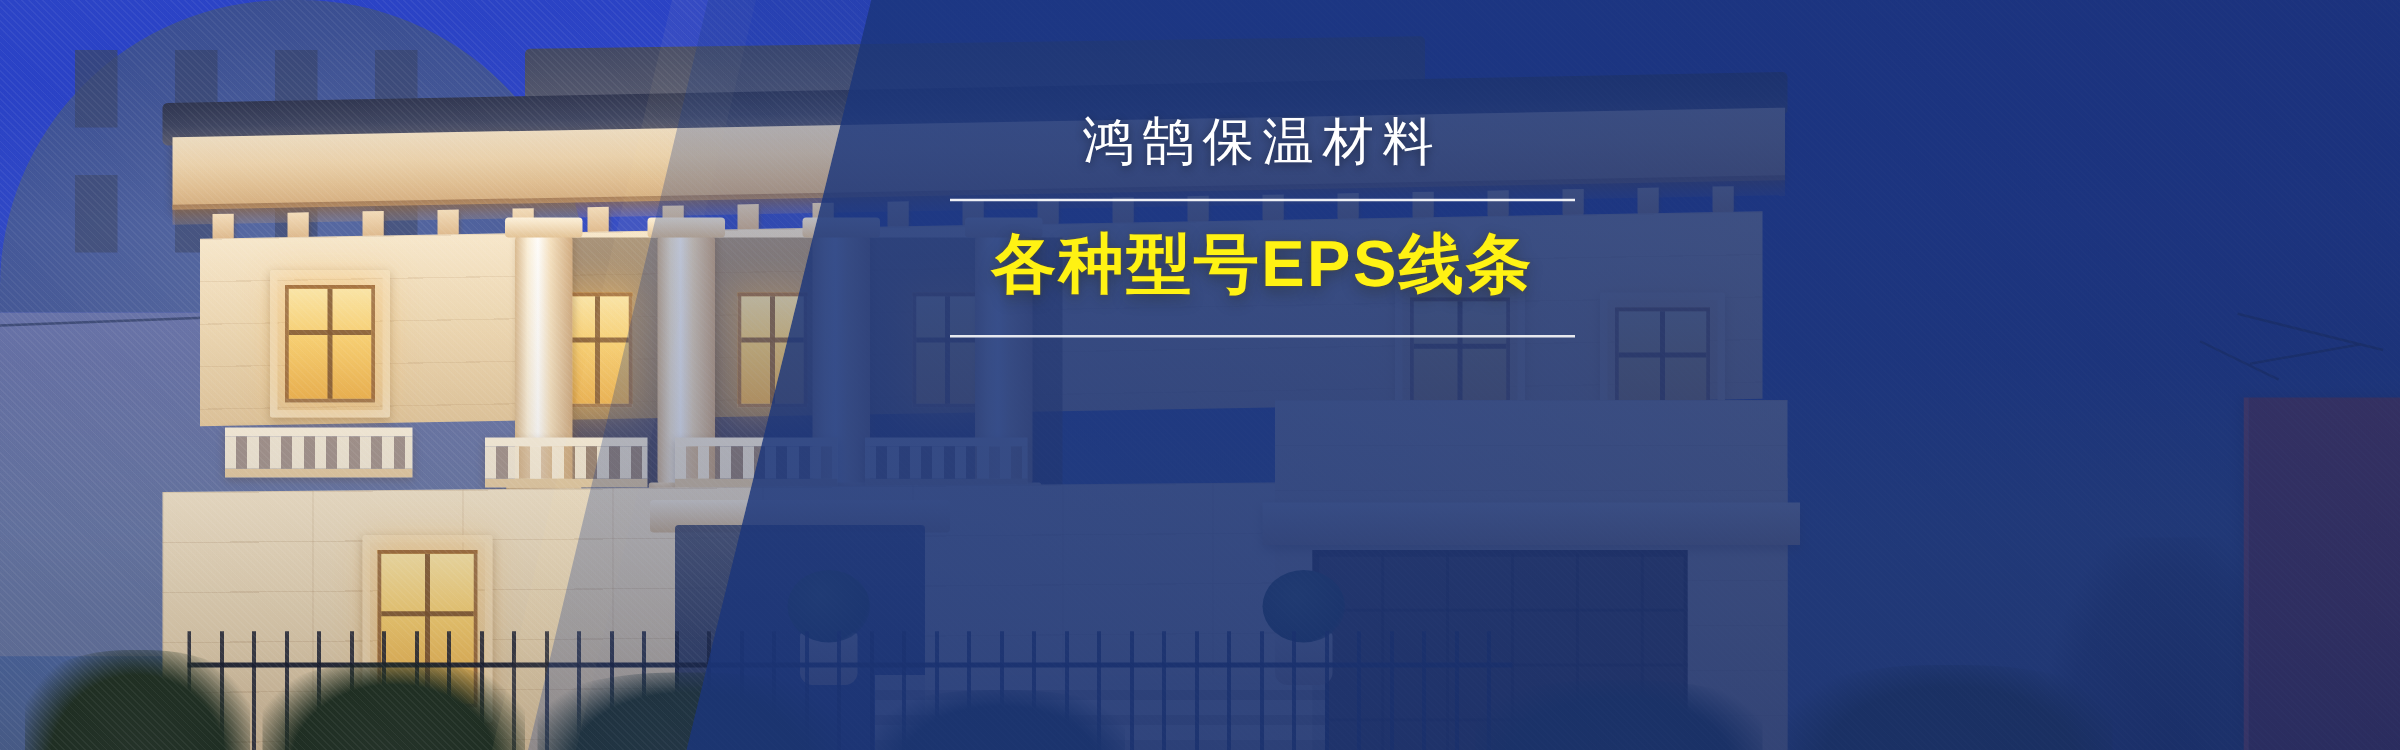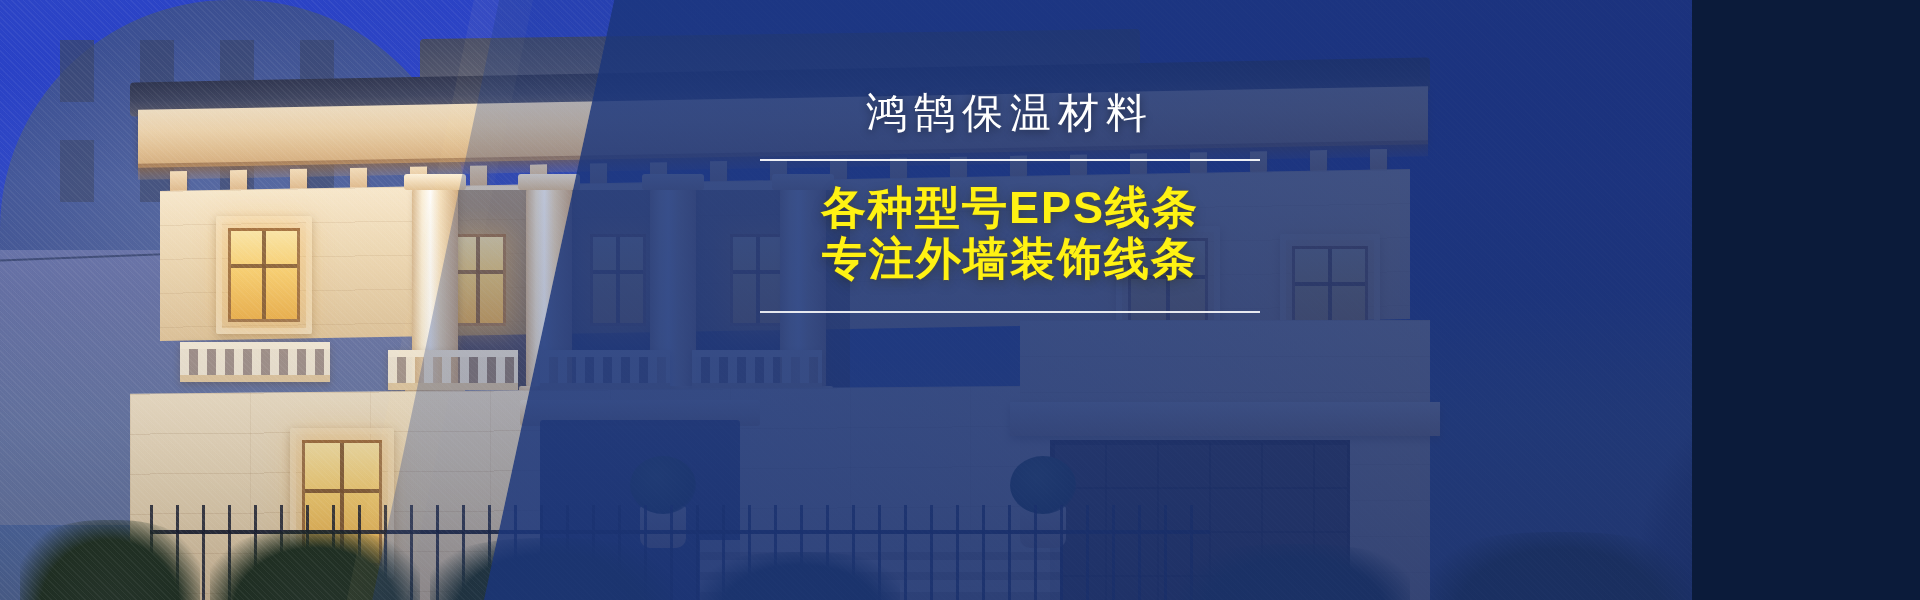--- a/index.html
+++ b/index.html
@@ -2,21 +2,21 @@
 <html><head>
 <meta charset="utf-8">
 <style>
   html, body {
     margin: 0;
     padding: 0;
     background: #0b1b3a;
   }
   #banner {
     position: relative;
-    width: 1692px;
+    width: 1920px;
     height: 600px;
     overflow: hidden;
     font-family: "Liberation Sans", "DejaVu Sans", sans-serif;
   }
 
   
   .photo {
     position: absolute;
     inset: 0;
     background:
@@ -370,21 +370,21 @@
   .rule {
     width: 500px;
     height: 2px;
     background: rgba(255,255,255,0.92);
     margin: 24px auto 0;
   }
   .headline {
     margin-top: 22px;
   }
   .headline .line {
-    font-size: 45px;
+    font-size: 52px;
     line-height: 1.13;
     font-weight: bold;
     color: #fff213;
     letter-spacing: 2px;
     white-space: nowrap;
     text-shadow:
        0 0 2px rgba(120,90,0,0.55),
        0 4px 12px rgba(30,30,0,0.38);
   }
   .rule2 {
@@ -557,20 +557,19 @@
   <div class="overlay-panel"></div>
 
   <div class="text-block">
 
     <div class="brand">鸿鹄保温材料</div>
 
     <div class="rule"></div>
 
     <div class="headline">
       <div class="line">各种型号EPS线条</div>
-      <div class="line">专注外墙装饰线条</div>
     </div>
 
     <div class="rule2"></div>
 
   </div>
 
 </div>
 
 </body></html>

